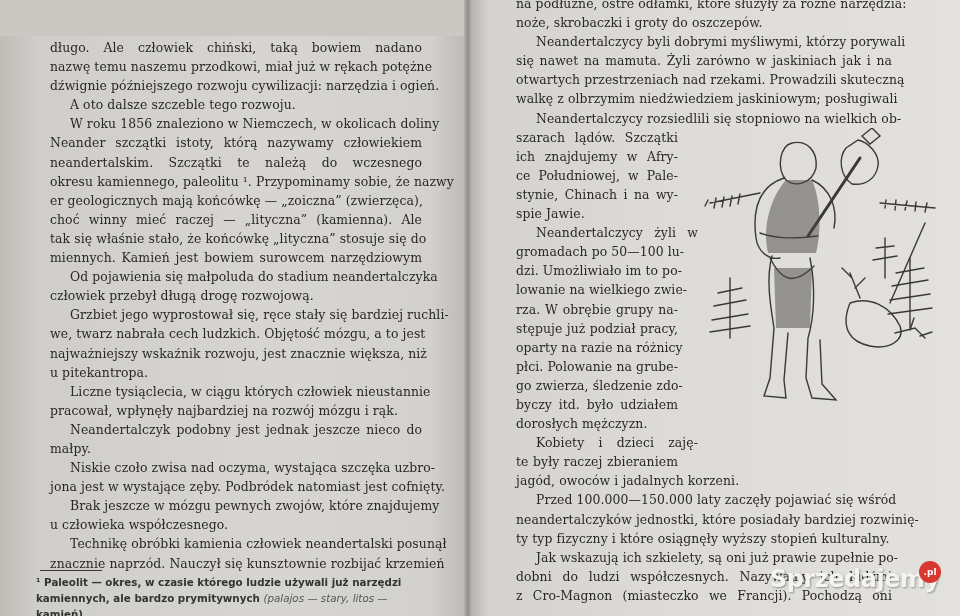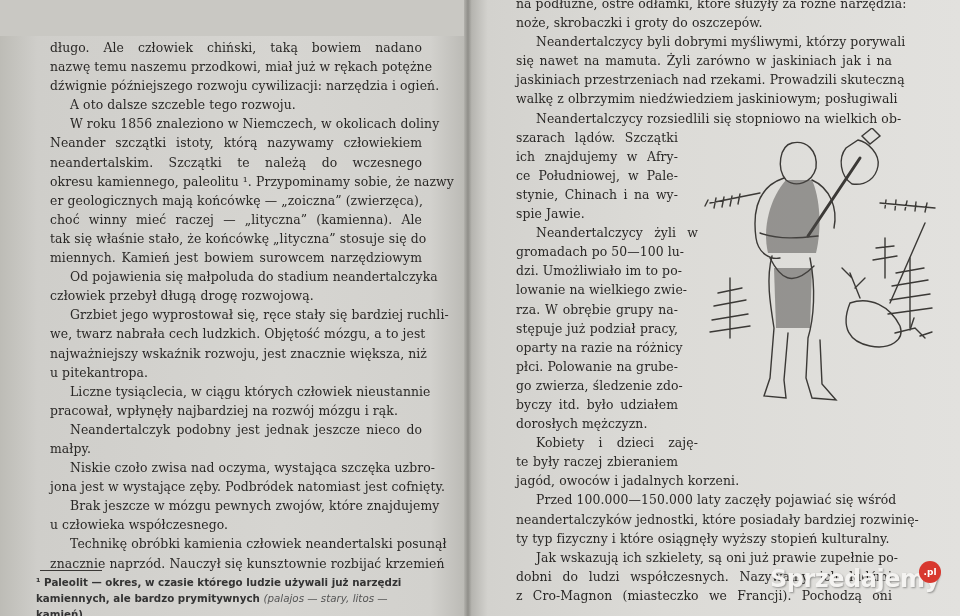--- a/index.html
+++ b/index.html
@@ -110,21 +110,21 @@
     </div>
     <div class="page-number">166</div>
   </div>
 
   <div class="page page-right">
     <div class="text-block right-text" id="right-text">
         <span class="line">na podłużne, ostre odłamki, które służyły za różne narzędzia:</span>
         <span class="line last">noże, skrobaczki i groty do oszczepów.</span>
         <span class="line indent">Neandertalczycy byli dobrymi myśliwymi, którzy porywali</span>
         <span class="line">się nawet na mamuta. Żyli zarówno w jaskiniach jak i na</span>
-        <span class="line">jaskiniach przestrzeniach nad rzekami. Prowadzili skuteczną</span>
+        <span class="line">otwartych przestrzeniach nad rzekami. Prowadzili skuteczną</span>
         <span class="line">walkę z olbrzymim niedźwiedziem jaskiniowym; posługiwali</span>
         <span class="line indent">Neandertalczycy rozsiedlili się stopniowo na wielkich ob-</span>
         <span class="line narrow">szarach lądów. Szczątki</span>
         <span class="line narrow">ich znajdujemy w Afry-</span>
         <span class="line narrow">ce Południowej, w Pale-</span>
         <span class="line narrow">stynie, Chinach i na wy-</span>
         <span class="line last narrow">spie Jawie.</span>
         <span class="line indent narrow">Neandertalczycy żyli w</span>
         <span class="line narrow">gromadach po 50—100 lu-</span>
         <span class="line narrow">dzi. Umożliwiało im to po-</span>

